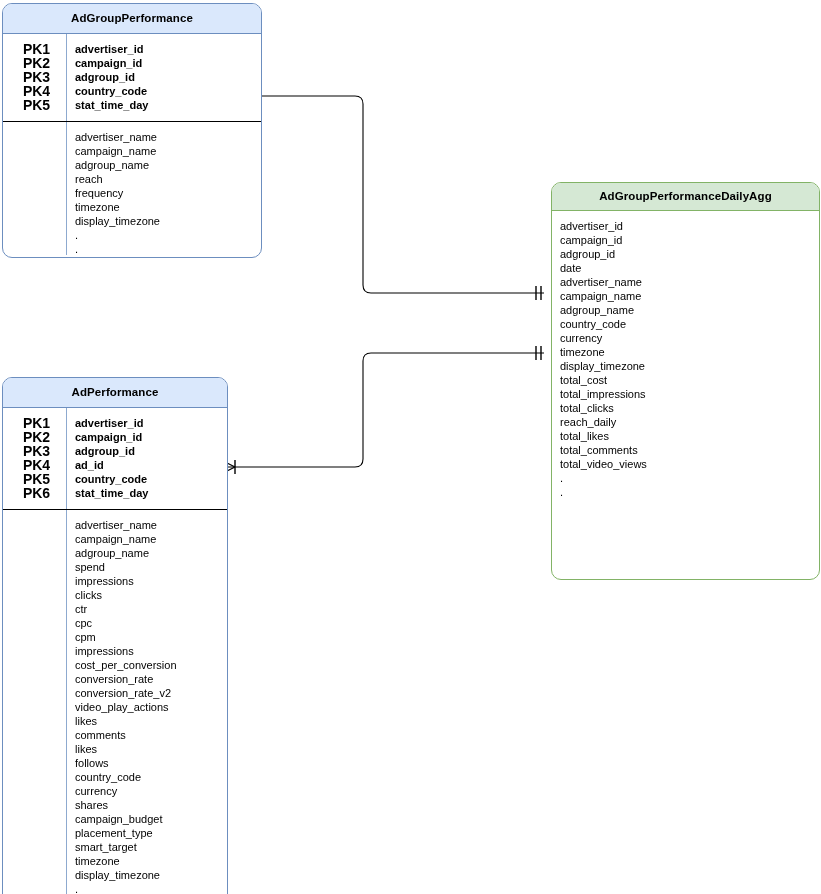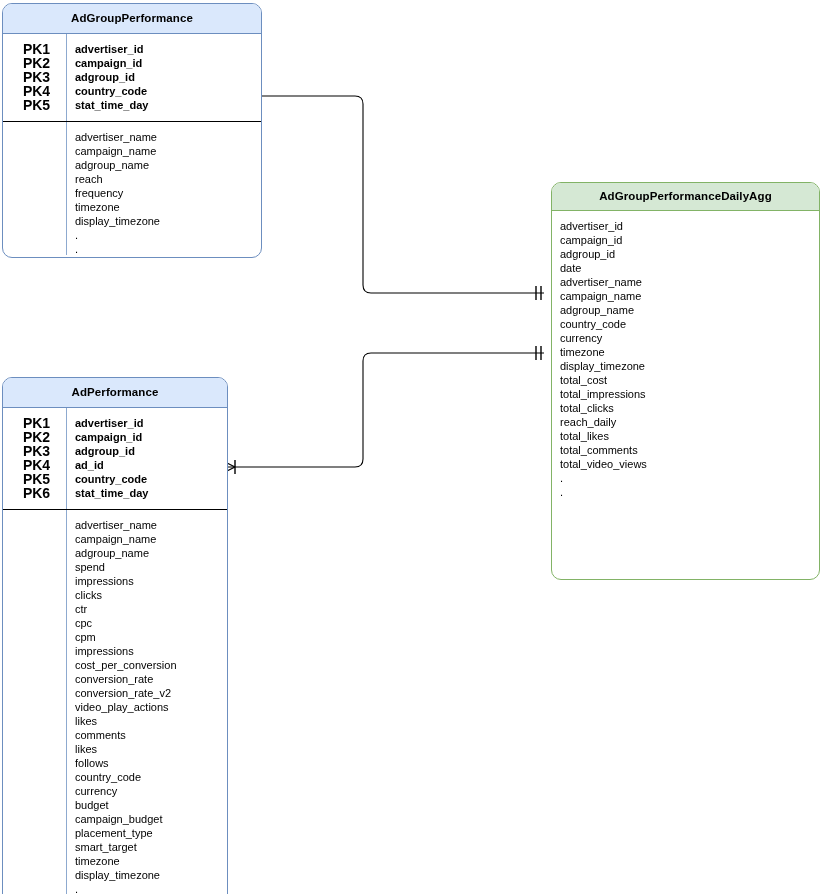--- a/index.html
+++ b/index.html
@@ -249,21 +249,21 @@
         <div class="row">cost_per_conversion</div>
         <div class="row">conversion_rate</div>
         <div class="row">conversion_rate_v2</div>
         <div class="row">video_play_actions</div>
         <div class="row">likes</div>
         <div class="row">comments</div>
         <div class="row">likes</div>
         <div class="row">follows</div>
         <div class="row">country_code</div>
         <div class="row">currency</div>
-        <div class="row">budget</div>
+        <div class="row">shares</div>
         <div class="row">campaign_budget</div>
         <div class="row">placement_type</div>
         <div class="row">smart_target</div>
         <div class="row">timezone</div>
         <div class="row">display_timezone</div>
         <div class="row dot">.</div>
         <div class="row dot">.</div>
       </div>
     </div>
   </div>

